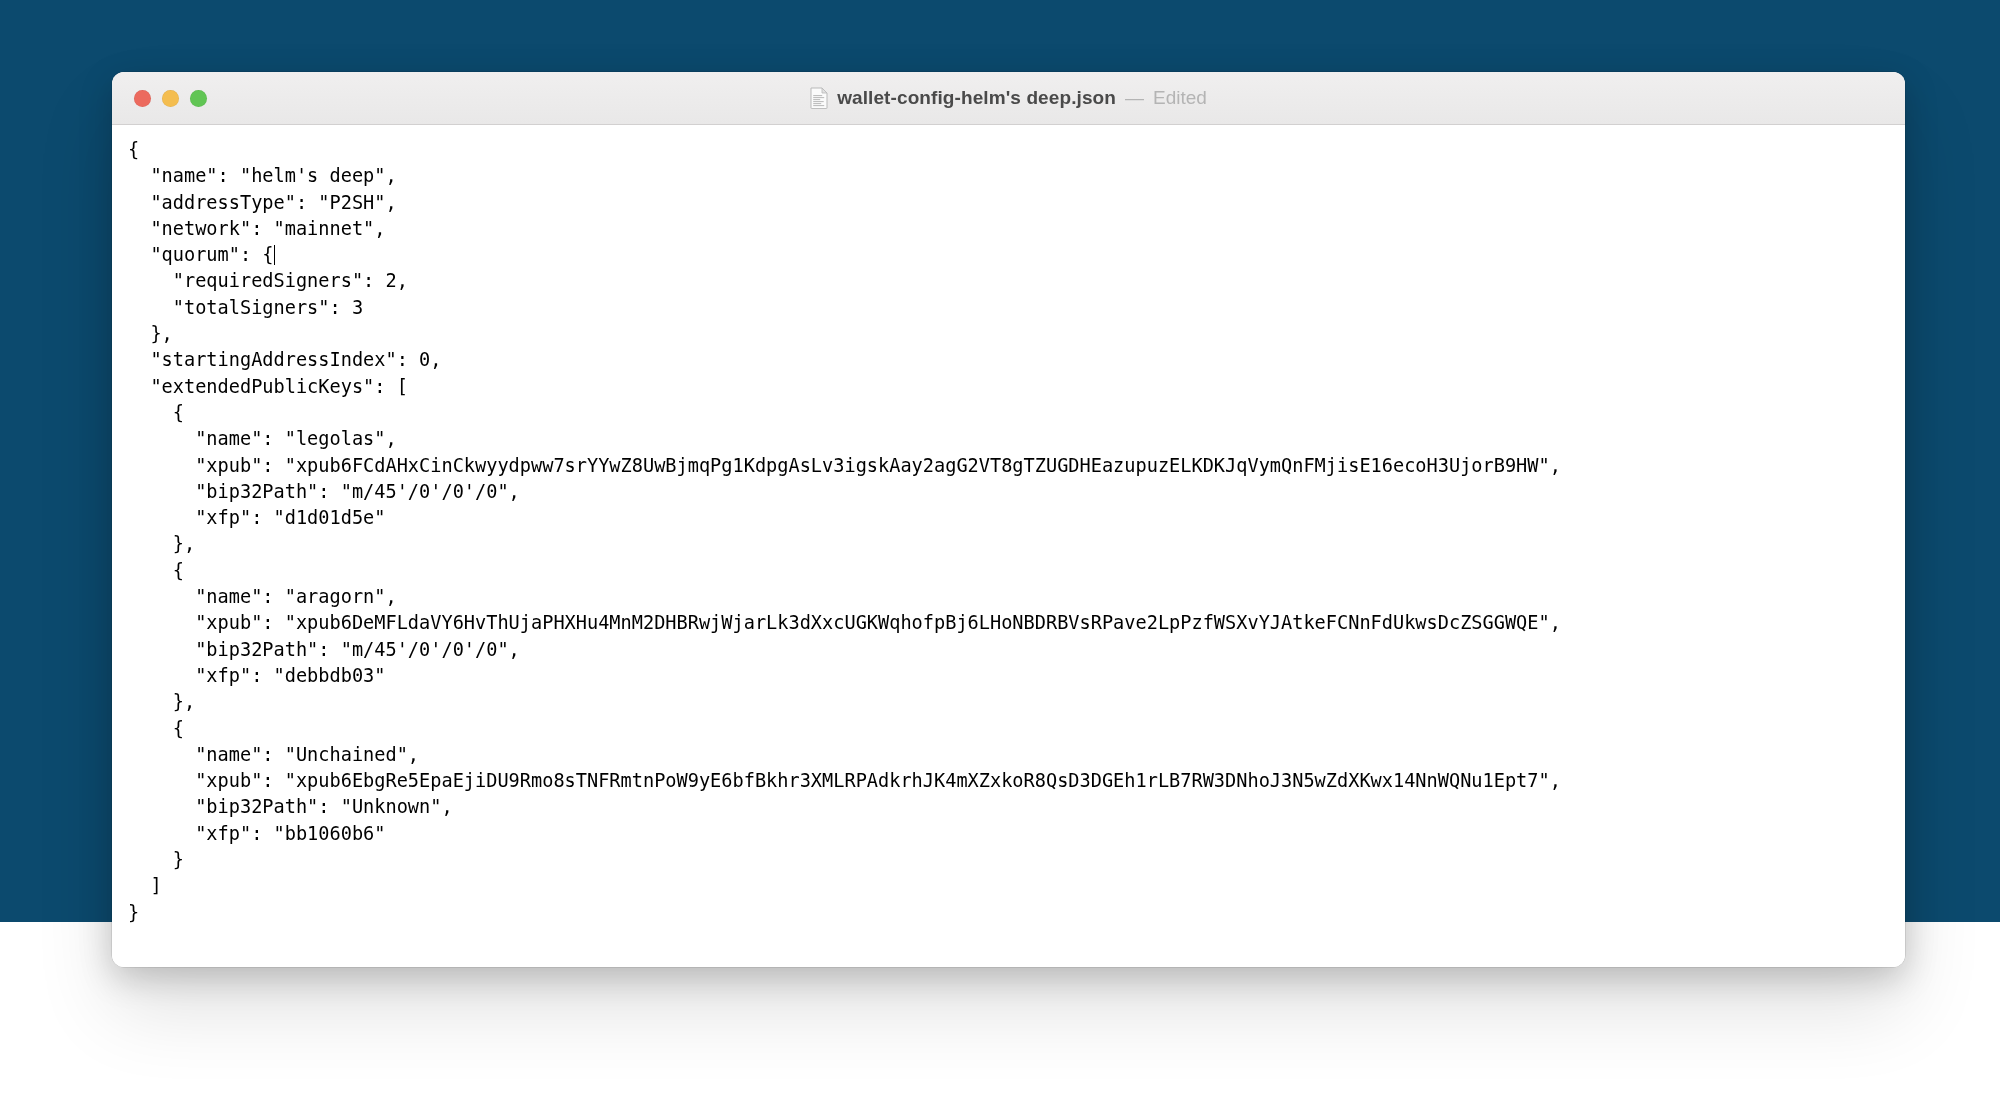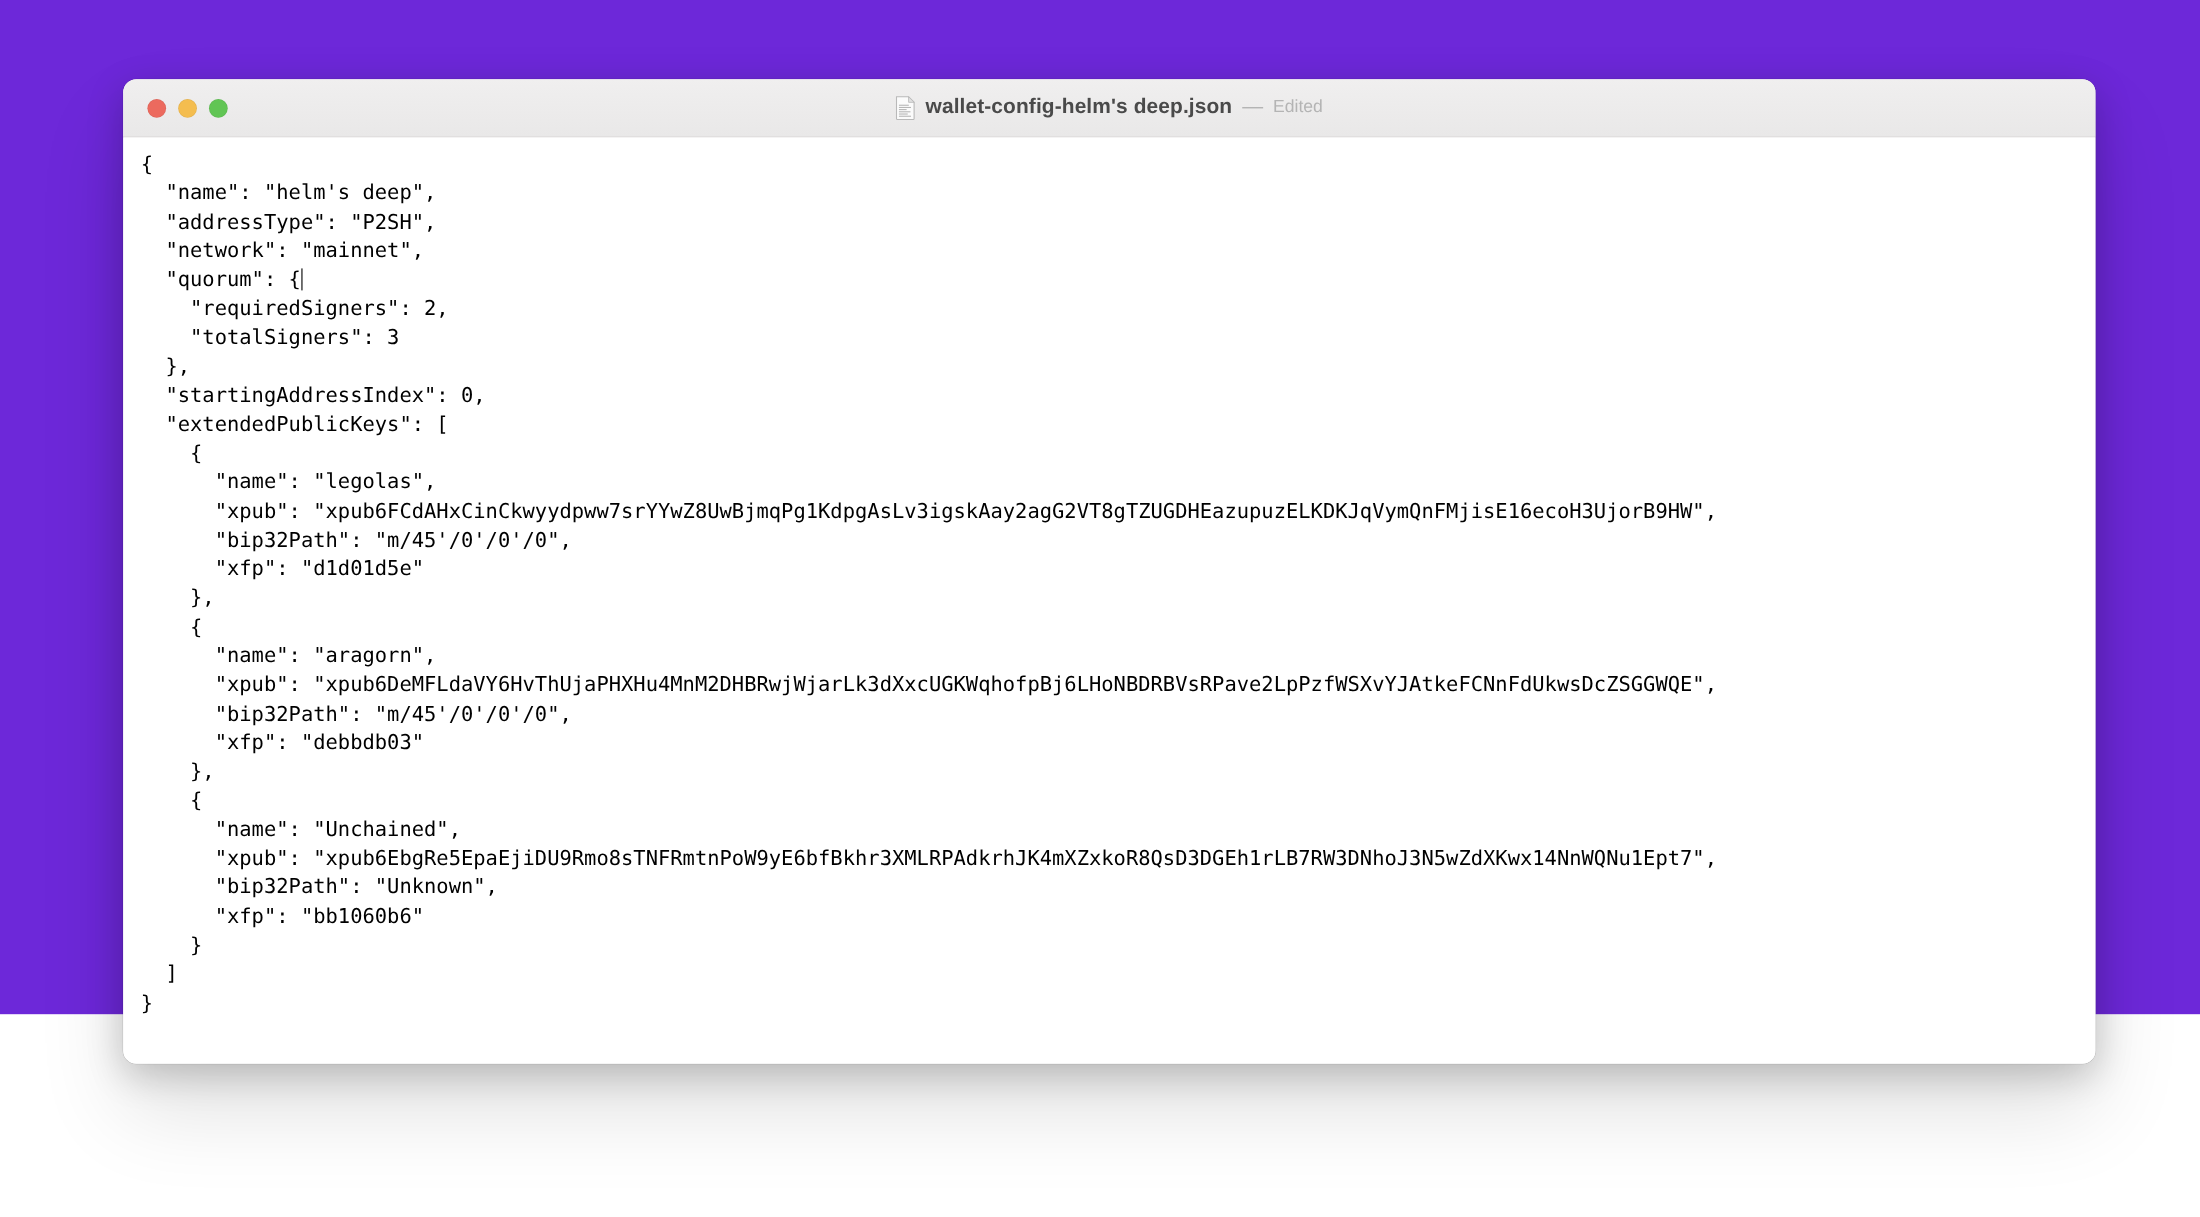--- a/index.html
+++ b/index.html
@@ -10,21 +10,21 @@
     width: 2000px;
     height: 1106px;
     background: #ffffff;
     font-family: "Liberation Sans", sans-serif;
     overflow: hidden;
   }
   .desktop {
     position: relative;
     width: 2000px;
     height: 922px;
-    background: #6d28d9;
+    background: #0c4a6e;
   }
   
   .window {
     position: absolute;
     left: 112px;
     top: 72px;
     width: 1793px;
     height: 895px;
     background: #ffffff;
     border-radius: 12px;
@@ -88,21 +88,21 @@
     color: #4a4a4a;
     letter-spacing: 0.1px;
     white-space: nowrap;
   }
   .title-dash {
     font-size: 19px;
     color: #b4b4b4;
     white-space: nowrap;
   }
   .title-edited {
-    font-size: 16px;
+    font-size: 19px;
     color: #b4b4b4;
     white-space: nowrap;
   }
   
   .editor {
     flex: 1 1 auto;
     position: relative;
     background: #ffffff;
     overflow: hidden;
     padding: 12px 0 0 0;

